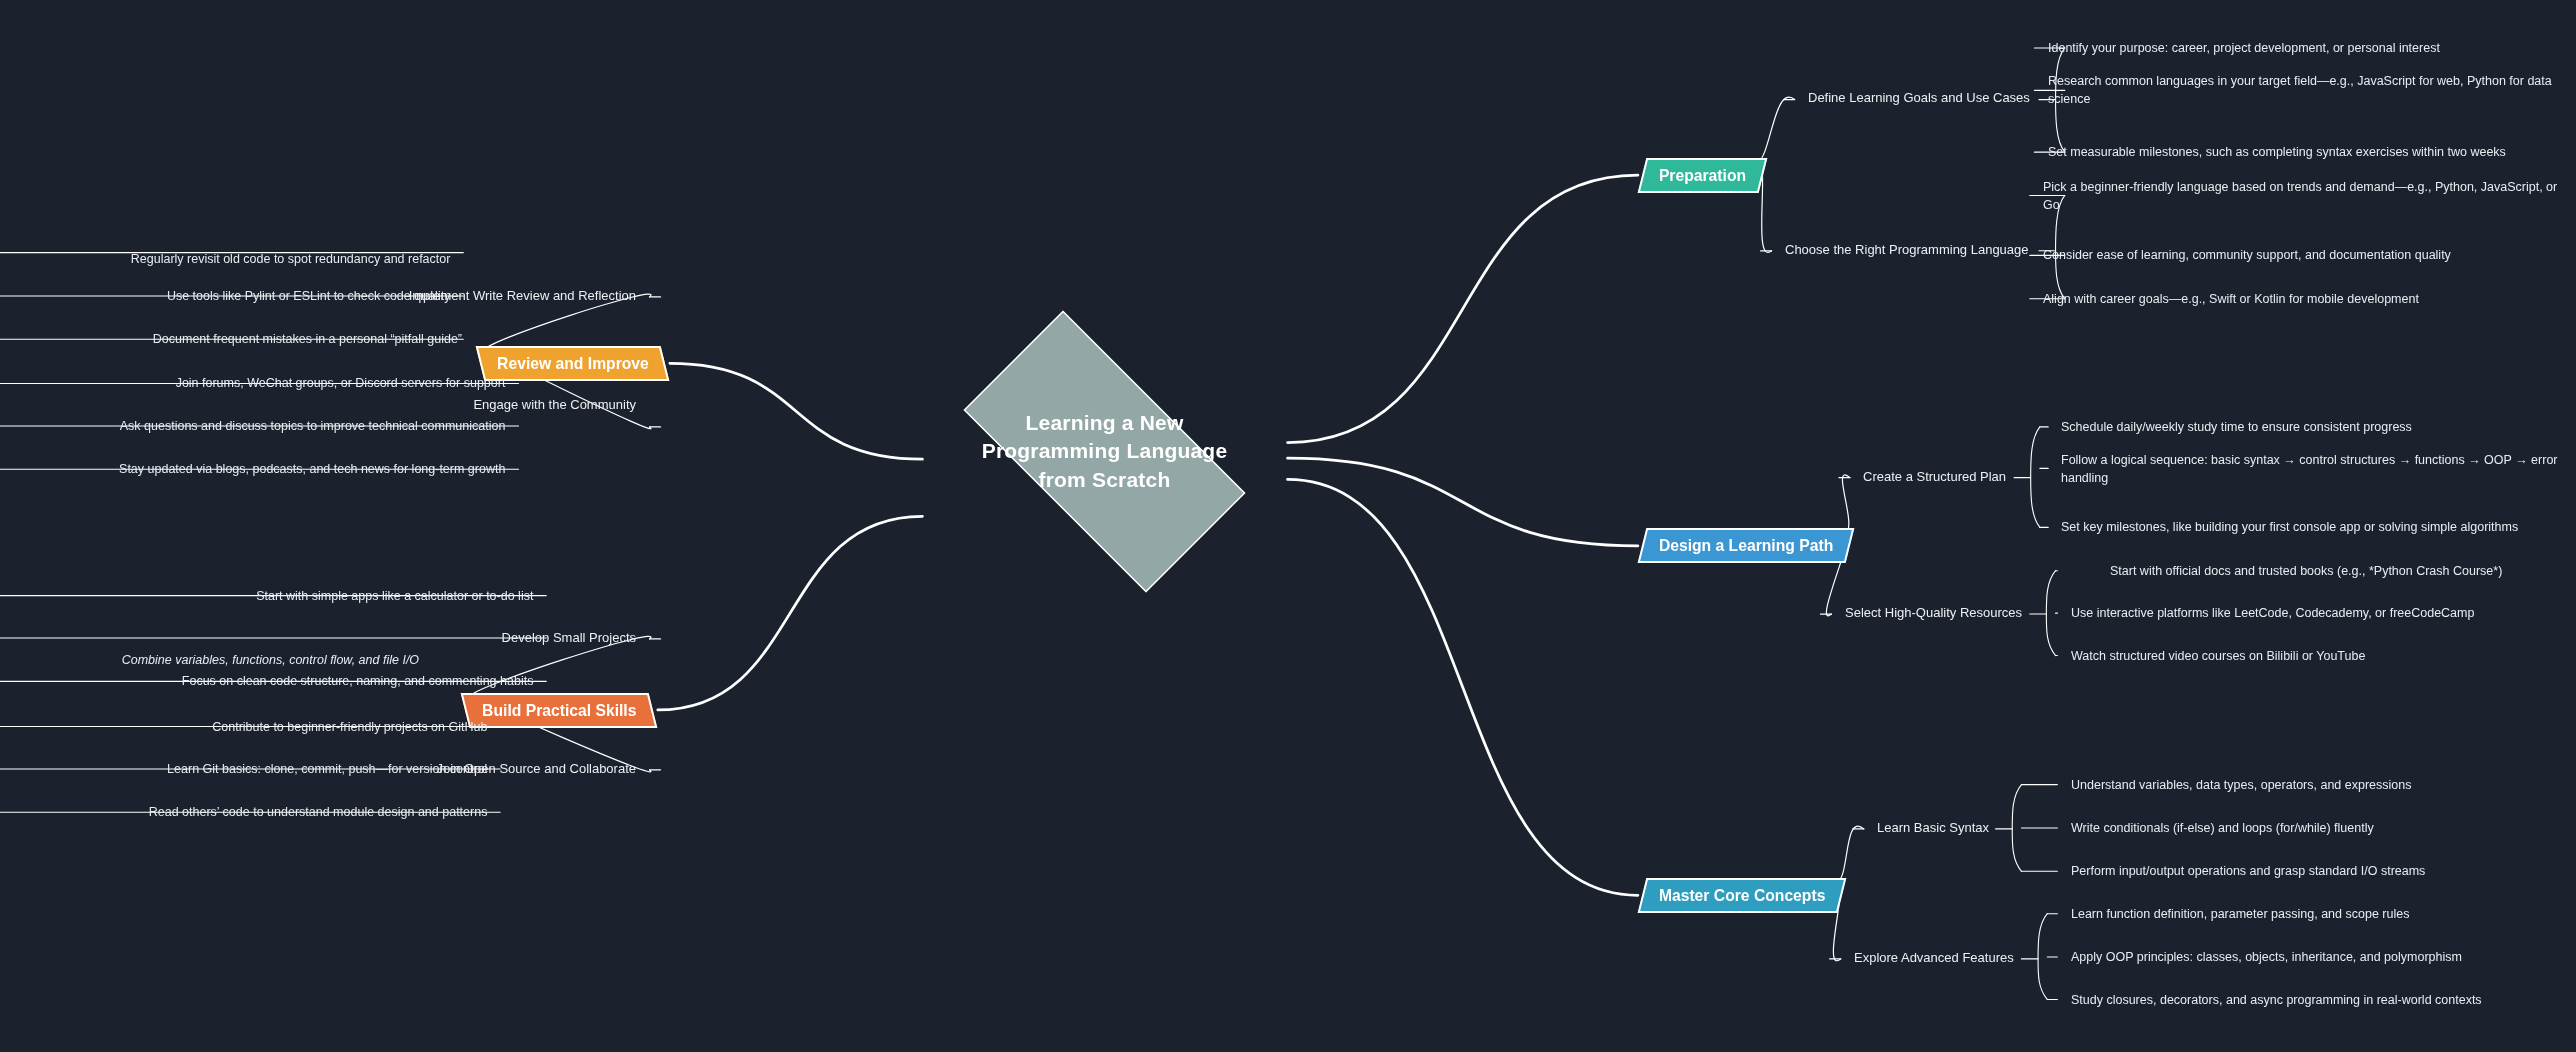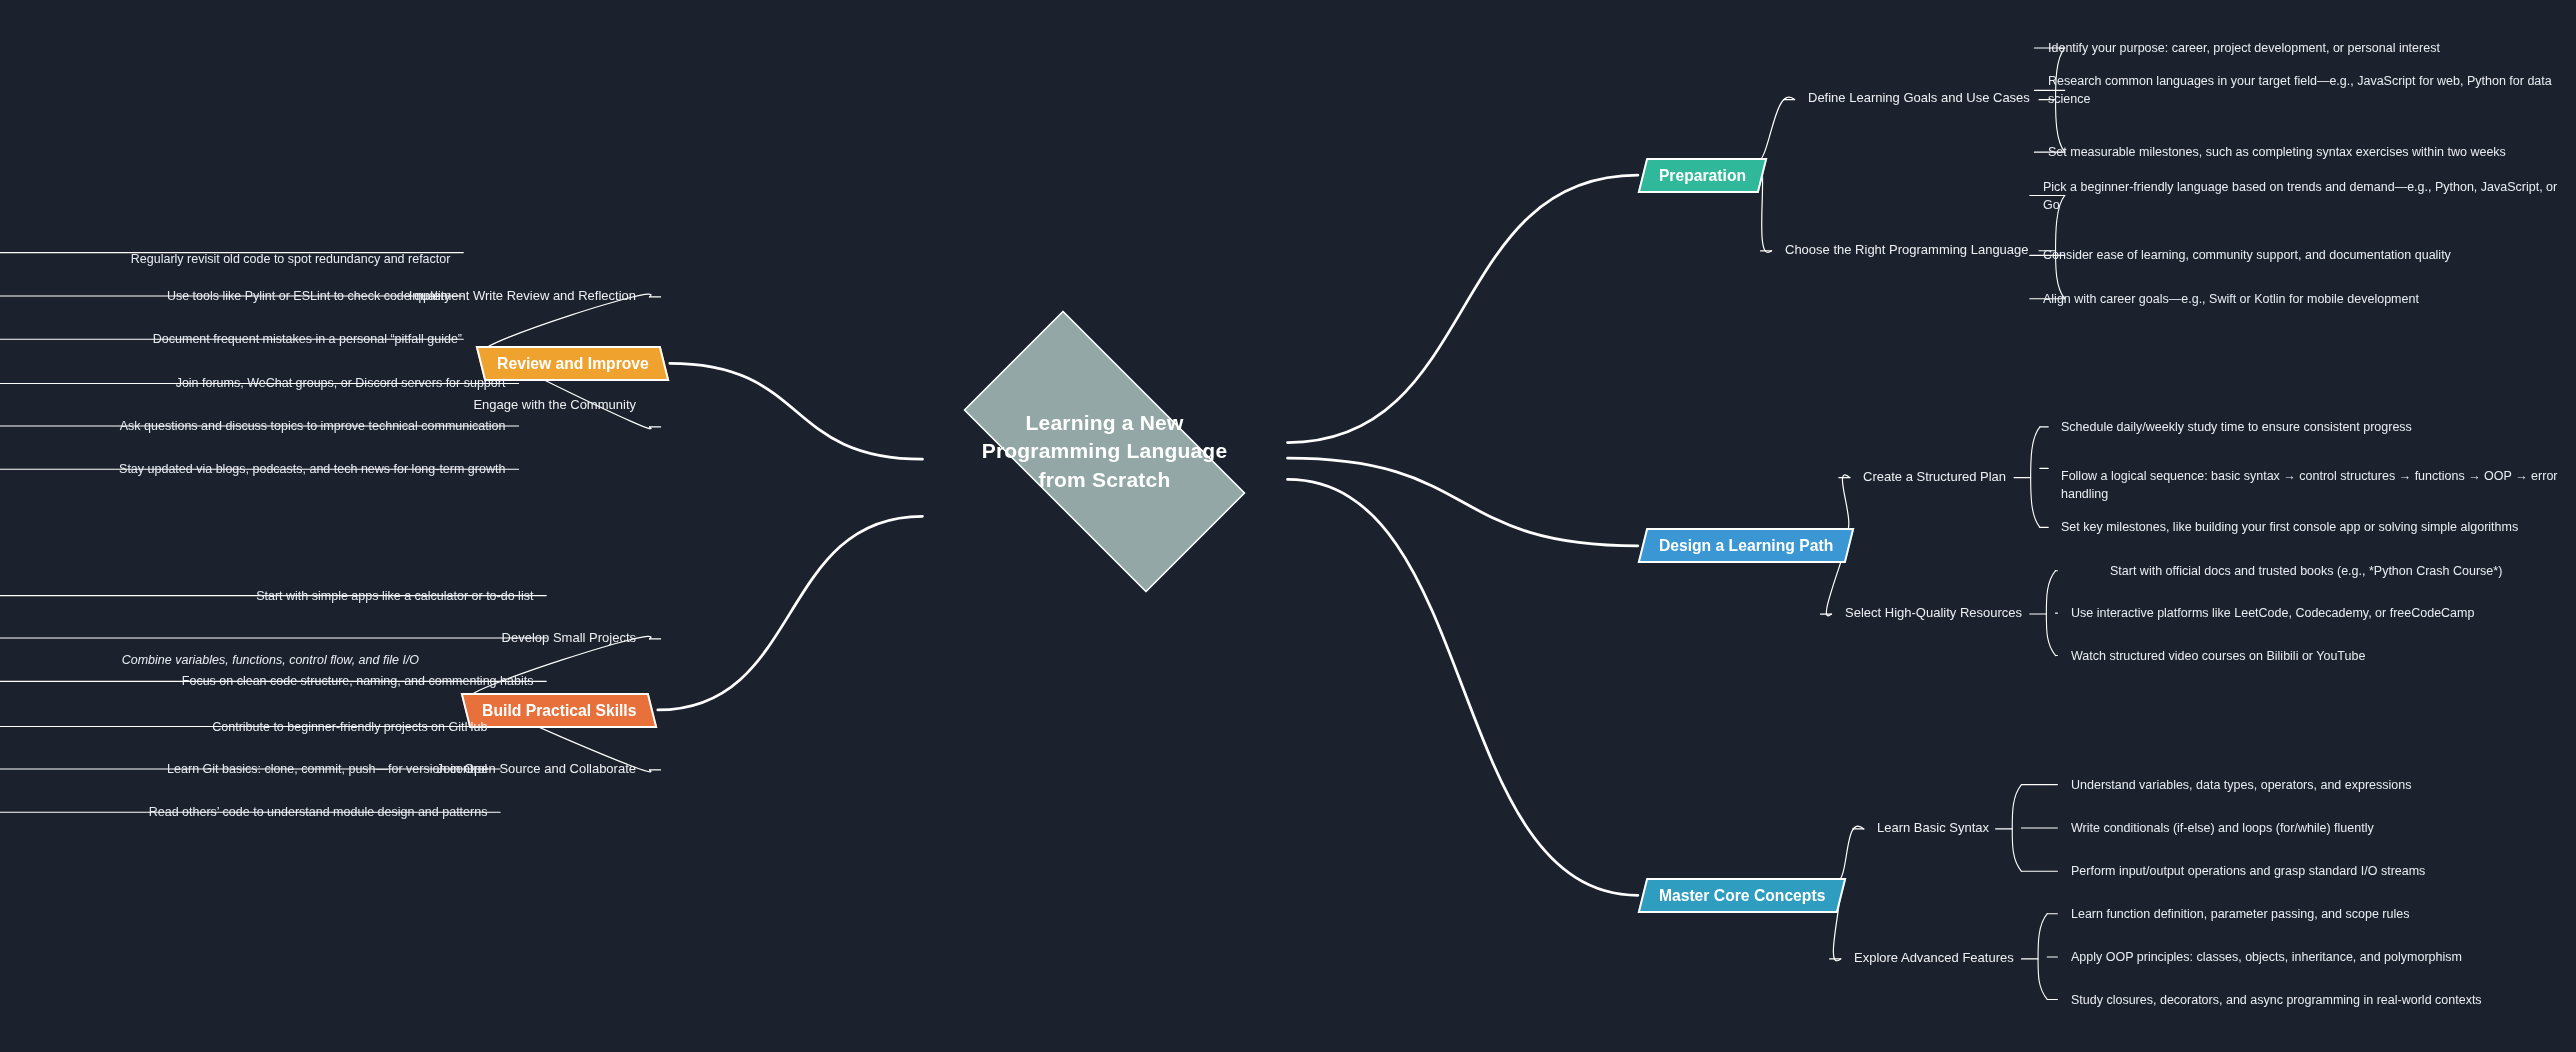--- a/index.html
+++ b/index.html
@@ -179,21 +179,21 @@
       <div class="l3 right" style="left: 2048px; width: 518px; text-align: left; top: 143px;">Set measurable milestones, such as completing syntax exercises within two weeks</div>
       <div class="l2 right" style="top: 242px; left: 1785px;">Choose the Right Programming Language</div>
       <div class="l3 right" style="left: 2043px; width: 523px; text-align: left; top: 178px;">Pick a beginner-friendly language based on trends and demand—e.g., Python, JavaScript, or Go</div>
       <div class="l3 right" style="left: 2043px; width: 523px; text-align: left; top: 246px;">Consider ease of learning, community support, and documentation quality</div>
       <div class="l3 right" style="left: 2043px; width: 523px; text-align: left; top: 290px;">Align with career goals—e.g., Swift or Kotlin for mobile development</div>
       <div class="branch-node right" style="background: rgb(59, 151, 211); top: 528px; left: 1642px;">
         <span class="bl">Design a Learning Path</span>
       </div>
       <div class="l2 right" style="top: 469px; left: 1863px;">Create a Structured Plan</div>
       <div class="l3 right" style="left: 2061px; width: 505px; text-align: left; top: 418px;">Schedule daily/weekly study time to ensure consistent progress</div>
-      <div class="l3 right" style="left: 2061px; width: 505px; text-align: left; top: 451px; margin-top: 16px;">Follow a logical sequence: basic syntax → control structures → functions → OOP → error handling</div>
+      <div class="l3 right" style="left: 2061px; width: 505px; text-align: left; top: 451px;">Follow a logical sequence: basic syntax → control structures → functions → OOP → error handling</div>
       <div class="l3 right" style="left: 2061px; width: 505px; text-align: left; top: 518px;">Set key milestones, like building your first console app or solving simple algorithms</div>
       <div class="l2 right" style="top: 605px; left: 1845px;">Select High-Quality Resources</div>
       <div class="l3 right" style="left: 2071px; width: 495px; text-align: left; top: 562px; margin-left: 39px;">Start with official docs and trusted books (e.g., *Python Crash Course*)</div>
       <div class="l3 right" style="left: 2071px; width: 495px; text-align: left; top: 604px;">Use interactive platforms like LeetCode, Codecademy, or freeCodeCamp</div>
       <div class="l3 right" style="left: 2071px; width: 495px; text-align: left; top: 647px;">Watch structured video courses on Bilibili or YouTube</div>
       <div class="branch-node right" style="background: rgb(46, 157, 191); top: 878px; left: 1642px;">
         <span class="bl">Master Core Concepts</span>
       </div>
       <div class="l2 right" style="top: 820px; left: 1877px;">Learn Basic Syntax</div>
       <div class="l3 right" style="left: 2071px; width: 495px; text-align: left; top: 776px;">Understand variables, data types, operators, and expressions</div>

